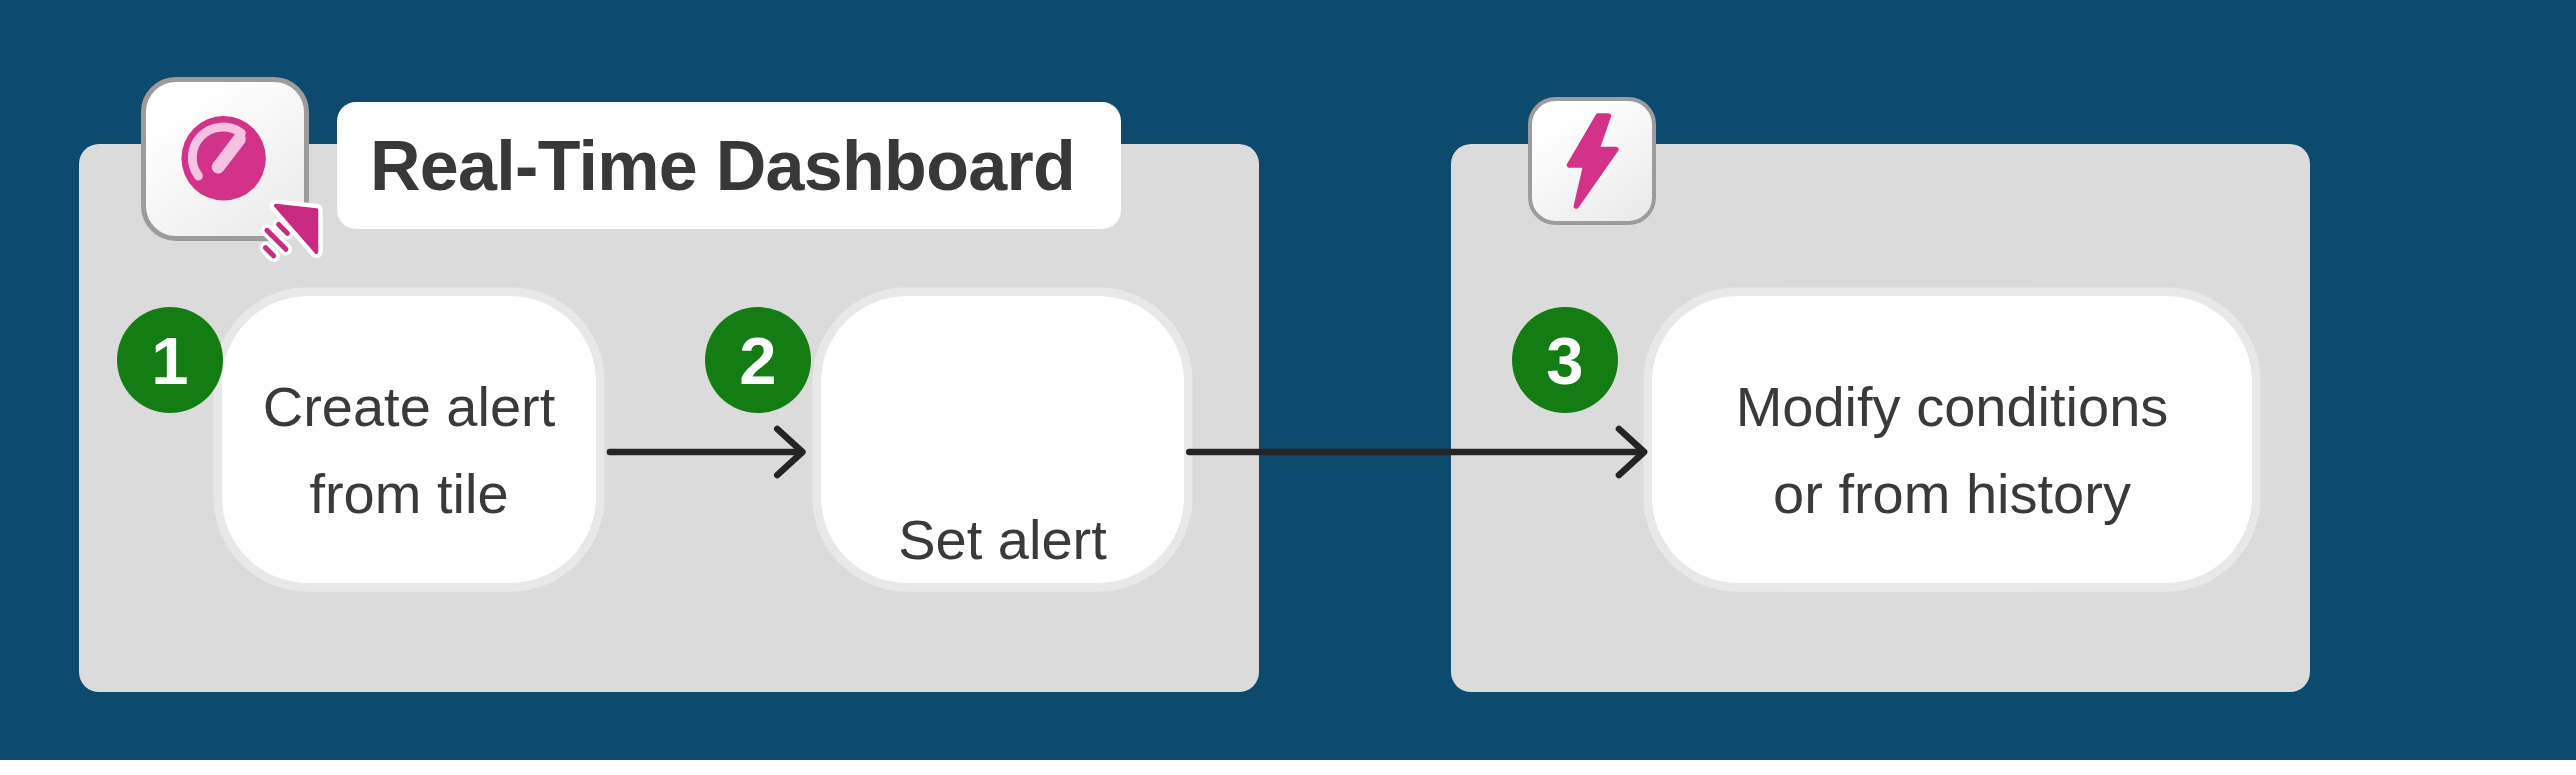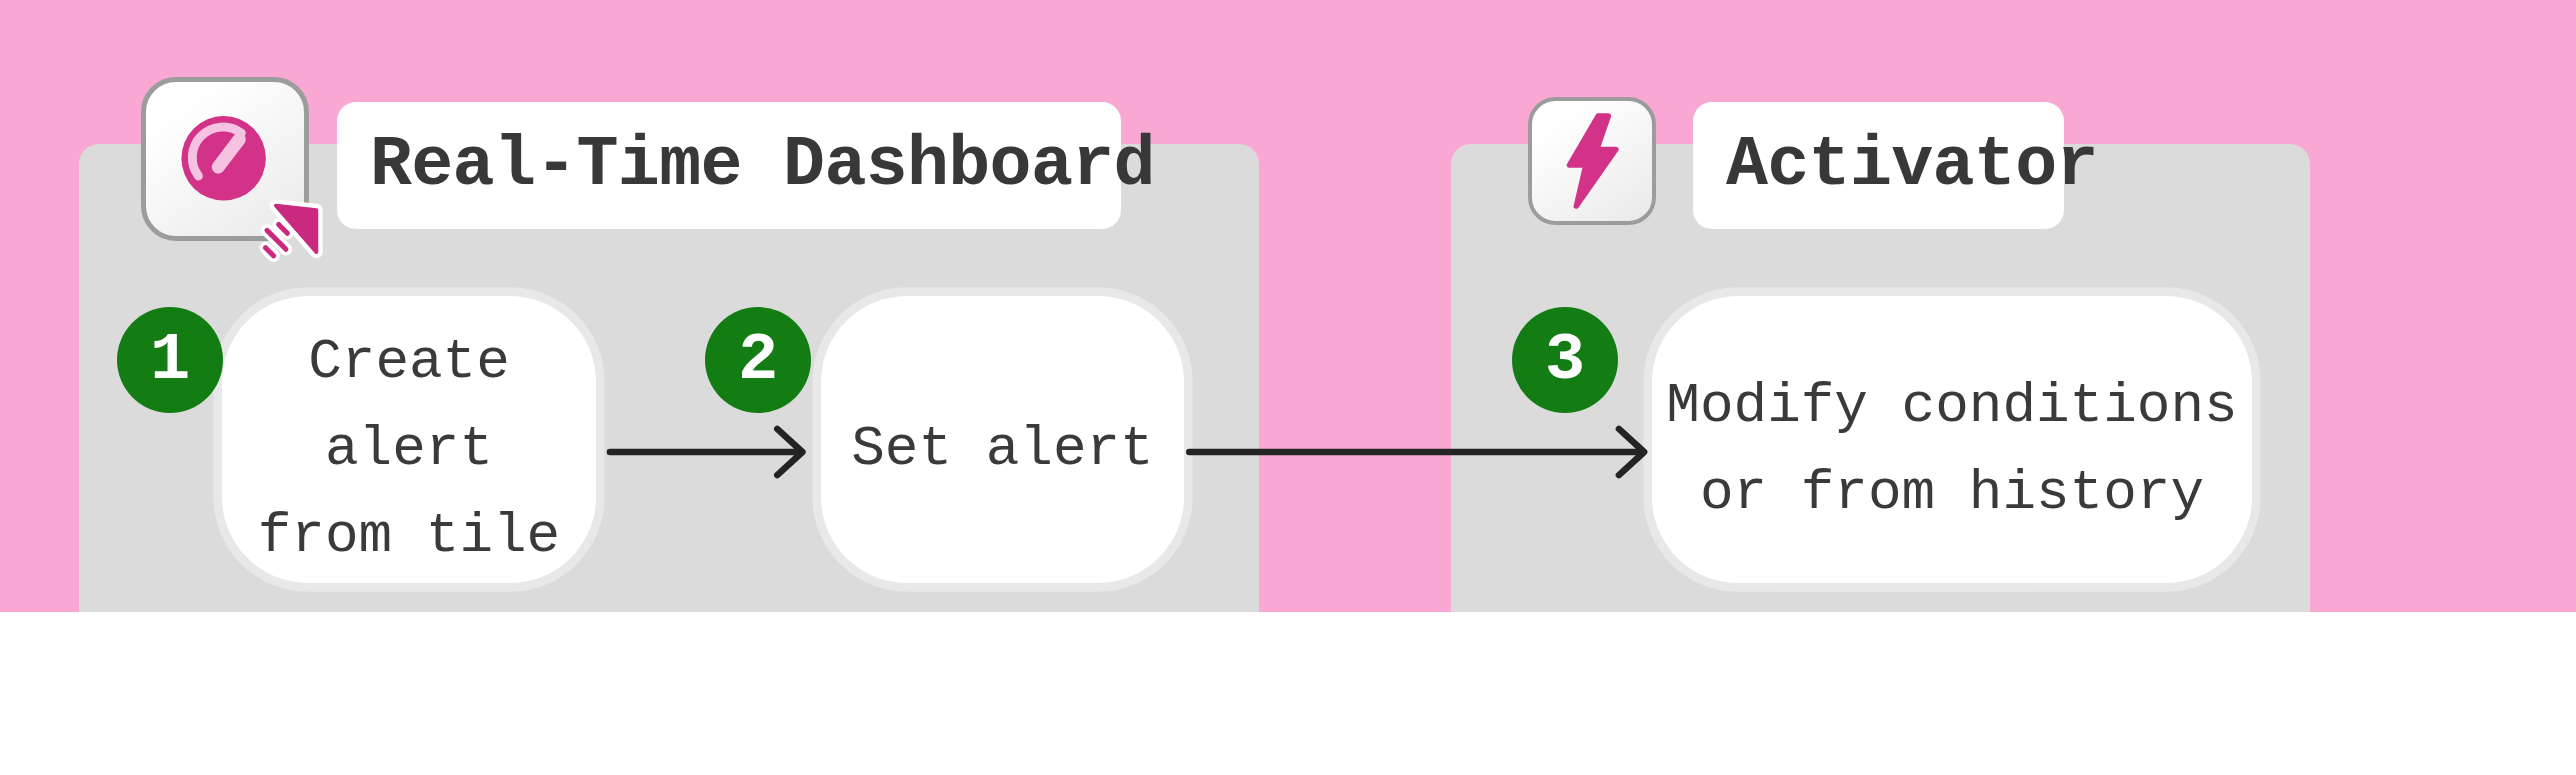--- a/index.html
+++ b/index.html
@@ -1,22 +1,22 @@
 <!DOCTYPE html>
 <html style="--panel-bg: #dbdbdb; --step-badge-green: #137d13; --brand-pink: #d23287; --brand-pink-deep: #c9297f; --brand-pink-light: #f5c3e1; --title-text: #383838; --step-text: #3a3a3a; --arrow: #242424; --tile-border: #9c9c9c; --box-halo: #e8e8e8; --white: #ffffff;font-size:11.6px"><head>
 <meta charset="utf-8">
 <style>
   html, body { margin: 0; padding: 0; background: #ffffff; }
   .canvas {
     position: relative;
     width: 2576px;
-    height: 612px;
-    background: #f9a8d4;
+    height: 760px;
+    background: #0c4a6e;
     overflow: hidden;
-    font-family: Liberation Mono, monospace;
+    font-family: Liberation Sans, sans-serif;
   }
   .panel {
     position: absolute;
     top: 144px;
     height: 548px;
     background: var(--panel-bg);
     border-radius: 20px;
   }
   .panel-left  { left: 79px;  width: 1180px; }
   .panel-right { left: 1451px; width: 859px; }
@@ -65,21 +65,21 @@
     box-shadow: 0 0 0 8.7px var(--box-halo);
     display: flex;
     align-items: center;
     justify-content: center;
     text-align: center;
     box-sizing: border-box;
     padding-top: 20px;
     z-index: 2;
   }
   .box-1 { left: 222px;  width: 374px; }
-  .box-2 { left: 821px; width: 363px; }
+  .box-2 { left: 821px; width: 363px; align-items: flex-end; }
   .box-3 { left: 1652px; width: 600px; text-align: center; }
   .step-text { font-size: 56px; line-height: 87px; color: var(--step-text); }
   .step-line { display: block; }
 
   .badge {
     position: absolute;
     top: 307px;
     width: 106px;
     height: 106px;
     border-radius: 50%;
@@ -118,23 +118,20 @@
 </head>
 <body>
 
 <div class="canvas">
 
   <div class="panel panel-left"></div>
   <div class="panel panel-right"></div>
 
   <div class="title-label label-1">
     <span class="title-text">Real-Time Dashboard</span>
-  </div>
-  <div class="title-label label-2">
-    <span class="title-text">Activator</span>
   </div>
 
   <div class="tile tile-dash">
     <svg viewBox="0 0 232 226">
       <circle class="gauge-face" cx="114" cy="112" r="62"></circle>
       <path class="gauge-arc" d="M 77,138 A 45,45 0 0 1 140,75"></path>
       <line class="gauge-needle" x1="106" y1="125" x2="137" y2="84"></line>
     </svg>
   </div>
 

